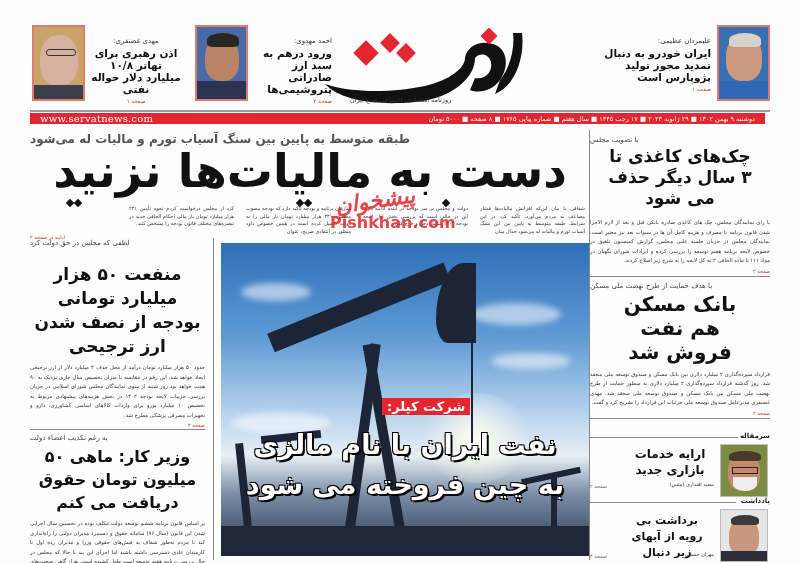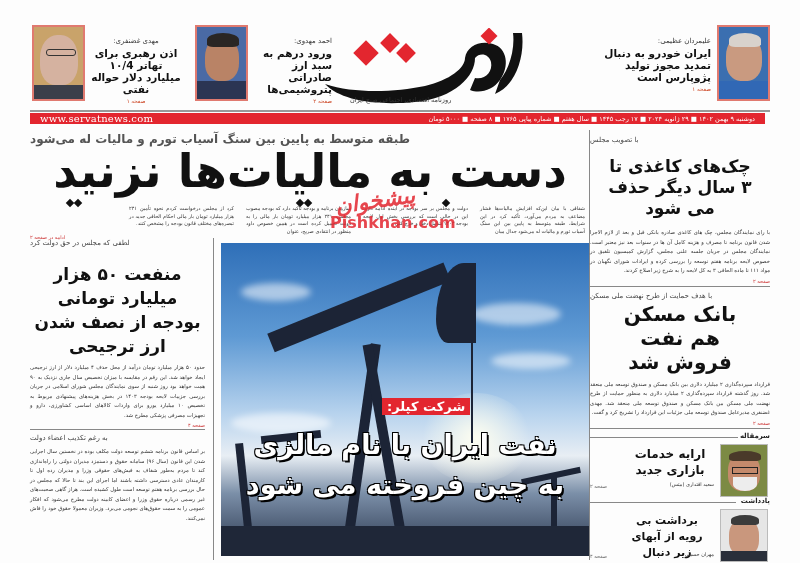--- a/index.html
+++ b/index.html
@@ -93,21 +93,21 @@
 </div>
 
 <div class="teaser" style="left:32px; width:150px; direction:ltr;text-align:center;">
   <div class="photo" style="background:#c9a36a;">
     <div class="face" style="top:8px;width:38px;height:50px;background:#d5b2a0;"></div>
     <div class="abs" style="top:22px;left:12px;width:30px;height:7px;border:1.5px solid #333;border-radius:3px;"></div>
     <div class="abs" style="bottom:0;left:0;right:0;height:14px;background:#3b3f4a;"></div>
   </div>
   <div class="txt" style="direction:rtl;">
     <div class="kicker">مهدی غضنفری:</div>
-    <div class="title" style="width:90px;">اذن رهبری برای تهاتر ۱۰/4 میلیارد دلار حواله نفتی</div>
+    <div class="title" style="width:90px;">اذن رهبری برای تهاتر ۱۰/۸ میلیارد دلار حواله نفتی</div>
     <div class="page-ref">صفحه ۱</div>
   </div>
 </div>
 
 <div class="logo">
   <svg width="210" height="80" viewBox="0 0 210 80">
 
     <path d="M10 56 C 40 66, 80 64, 110 58 C 135 52, 150 40, 150 30 L 160 30 C 160 48, 140 70, 100 74 C 60 78, 25 72, 10 56 Z" fill="#111"></path>
     <path d="M150 30 C 152 18, 165 12, 178 16 C 192 20, 195 38, 185 52 C 178 62, 165 66, 155 62 L 160 50 C 170 52, 178 44, 176 34 C 174 26, 165 24, 160 30 Z" fill="#111"></path>
     <path d="M185 52 C 195 40, 200 20, 198 5 L 207 5 C 210 30, 200 58, 180 66 Z" fill="#111"></path>
@@ -144,21 +144,21 @@
 <div class="pg abs" style="left:30px; top:232px;">ادامه در صفحه ۲</div>
 
 <div class="watermark">پیشخوان</div>
 <div class="watermark2">Pishkhan.com</div>
 
 <div class="col-divider" style="left:589px; top:130px; height:430px;"></div>
 <div class="col-divider" style="left:213px; top:238px; height:322px;"></div>
 
 <div class="rcol" style="top:136px;">
   <div class="kicker-c">با تصویب مجلس</div>
-  <div class="h-sm" style="font-size:17px; line-height:21px; margin-top:12px; padding:0 18px;text-align:center;">چک‌های کاغذی تا ۳ سال دیگر حذف می شود</div>
+  <div class="h-sm" style="font-size:17px; line-height:21px; margin-top:2px; padding:0 18px;text-align:center;">چک‌های کاغذی تا ۳ سال دیگر حذف می شود</div>
   <div class="body-txt" style="margin-top:9px;">با رای نمایندگان مجلس، چک های کاغذی صادره بانکی قبل و بعد از لازم الاجرا شدن قانون برنامه تا مصرف و هزینه کامل آن ها در سنوات بعد نیز معتبر است. نمایندگان مجلس در جریان جلسه علنی مجلس، گزارش کمیسیون تلفیق در خصوص لایحه برنامه هفتم توسعه را بررسی کرده و ایرادات شورای نگهبان در مواد ۱۱۱ تا ماده الحاقی ۳ به کل لایحه را به شرح زیر اصلاح کردند.</div>
   <div class="pg">صفحه ۲</div>
   <div class="sep" style="margin-top:2px;"></div>
 
   <div class="kicker-c" style="margin-top:5px;">با هدف حمایت از طرح نهضت ملی مسکن</div>
   <div class="h-sm" style="font-size:20px; line-height:24px; margin-top:2px; padding:0 30px;">بانک مسکن هم نفت فروش شد</div>
   <div class="body-txt" style="margin-top:6px;">قرارداد سپرده‌گذاری ۲ میلیارد دلاری بین بانک مسکن و صندوق توسعه ملی منعقد شد. روز گذشته قرارداد سپرده‌گذاری ۲ میلیارد دلاری به منظور حمایت از طرح نهضت ملی مسکن بین بانک مسکن و صندوق توسعه ملی منعقد شد. مهدی غضنفری مدیرعامل صندوق توسعه ملی جزئیات این قرارداد را تشریح کرد و گفت.</div>
   <div class="pg">صفحه ۲</div>
   <div class="sep" style="margin-top:2px;"></div>
 </div>
@@ -191,20 +191,21 @@
 </div>
 
 <div class="lcol" style="top:239px;">
   <div class="kicker-c">لطفی که مجلس در حق دولت کرد</div>
   <div class="h-sm" style="font-size:17px; line-height:24px; margin-top:15px; padding:0 4px;">منفعت ۵۰ هزار میلیارد تومانی بودجه از نصف شدن ارز ترجیحی</div>
   <div class="body-txt" style="margin-top:5px;">حدود ۵۰ هزار میلیارد تومان درآمد از محل حذف ۴ میلیارد دلار از ارز ترجیحی ایجاد خواهد شد. این رقم در مقایسه با میزان تخصیص سال جاری نزدیک به ۹۰ همت خواهد بود روز شنبه از سوی نمایندگان مجلس شورای اسلامی در جریان بررسی جزییات لایحه بودجه ۱۴۰۳ در بخش هزینه‌های پیشنهادی مربوط به تخصیص ۱۰ میلیارد یورو برای واردات کالاهای اساسی کشاورزی، دارو و تجهیزات مصرفی پزشکی مطرح شد.</div>
   <div class="pg">صفحه ۴</div>
   <div class="sep" style="margin-top:1px;"></div>
 
   <div class="kicker-c" style="margin-top:4px;">به رغم تکذیب اعضاء دولت</div>
+  <div class="h-sm" style="font-size:16px; line-height:23px; margin-top:3px; padding:0 4px;">وزیر کار: ماهی ۵۰ میلیون تومان حقوق دریافت می کنم</div>
   <div class="body-txt" style="margin-top:5px;">بر اساس قانون برنامه ششم توسعه دولت مکلف بوده در نخستین سال اجرایی شدن این قانون (سال ۹۶) سامانه حقوق و دستمزد مدیران دولتی را راه‌اندازی کند تا مردم به‌طور شفاف به فیش‌های حقوقی وزرا و مدیران رده اول تا کارمندان عادی دسترسی داشته باشند اما اجرای این بند تا حالا که مجلس در حال بررسی برنامه هفتم توسعه است طول کشیده است. هراز گاهی صحبت‌های غیر رسمی درباره حقوق وزرا و اعضای کابینه دولت مطرح می‌شود که افکار عمومی را به سمت حقوق‌های نجومی می‌برد. وزیران معمولا حقوق خود را فاش نمی‌کنند.</div>
 
 </div>
 
 <div class="photo-main">
   <div class="sun"></div>
   <div class="cloud" style="left:20px;top:40px;width:70px;height:18px;"></div>
   <div class="cloud" style="left:250px;top:60px;width:90px;height:22px;"></div>
   <div class="cloud" style="left:270px;top:110px;width:80px;height:16px;"></div>
   <div class="cloud" style="left:10px;top:170px;width:100px;height:20px;"></div>

